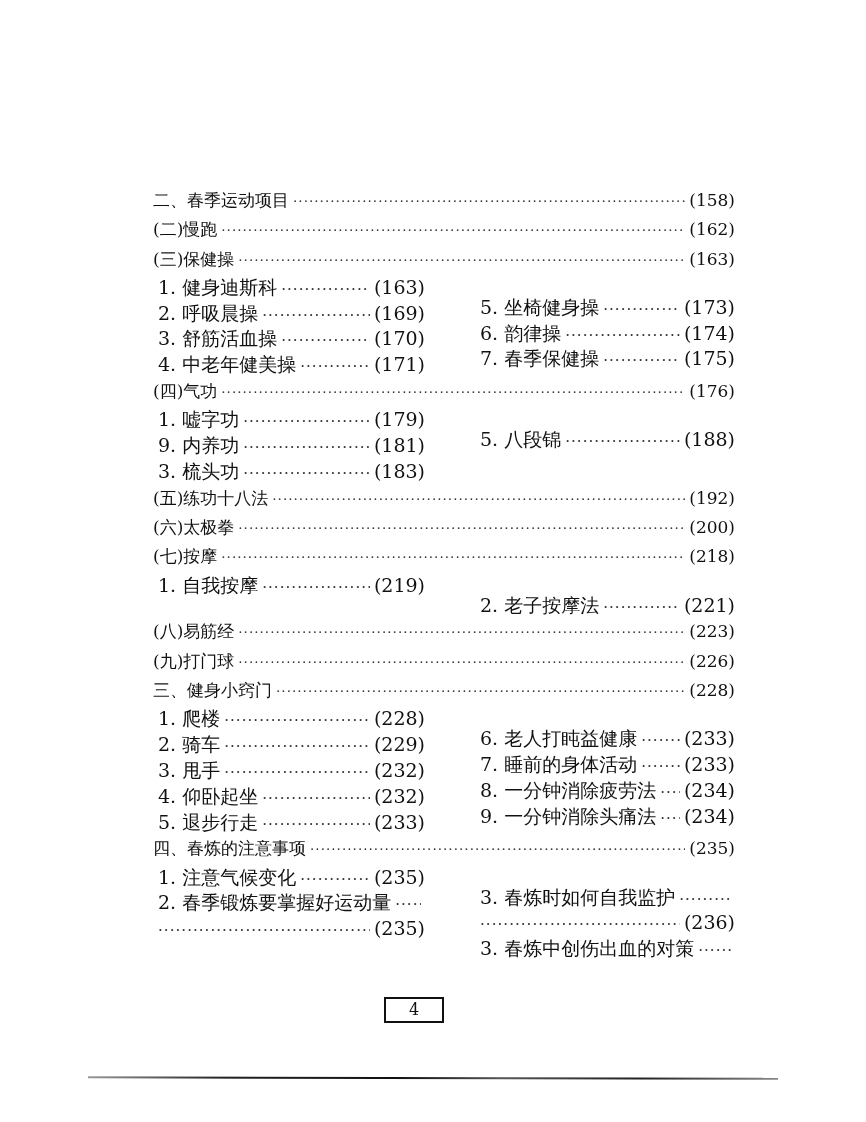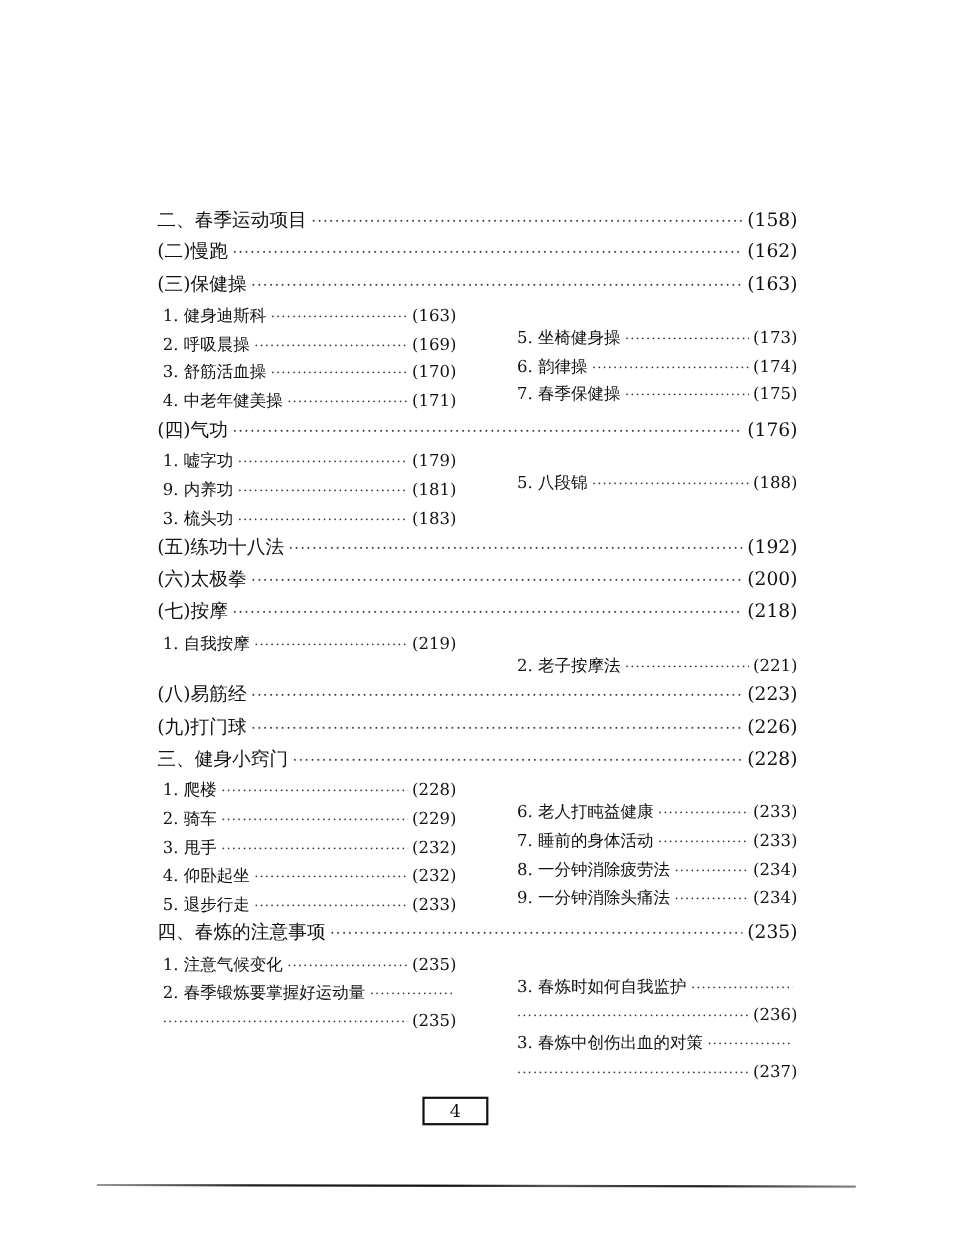--- a/index.html
+++ b/index.html
@@ -1,21 +1,21 @@
 <!DOCTYPE html>
 <html><head>
 <meta charset="utf-8">
 <style>
   html, body { margin:0; padding:0; background:#ffffff; }
   body { width:866px; height:1122px; position:relative; overflow:hidden; font-family:"DejaVu Serif", "Liberation Serif", serif; color:#111; }
   .page { position:absolute; left:0; top:0; width:866px; height:1122px; }
-  .toc { position:absolute; left:143px; top:186px; width:582px; }
+  .toc { position:absolute; left:153px; top:186px; width:582px; }
   .row { display:flex; align-items:baseline; white-space:nowrap; overflow:hidden; }
   .main { height:29.3px; font-size:17px; line-height:29px; }
-  .sub  { height:25.8px; font-size:15px; line-height:26px; }
+  .sub  { height:25.8px; font-size:19px; line-height:26px; }
   .label { flex:none; }
   .dots { flex:1 1 auto; overflow:hidden; letter-spacing:1px; color:#333; margin:0 4px; font-size:0.8em; }
   .dots::before { content:"························································································································"; }
   .page-num { flex:none; }
   .cols { display:flex; }
   .col { display:flex; flex-direction:column; }
   .col.left { width:272px; padding-left:5px; box-sizing:border-box; margin-right:55px; }
   .col.right { width:255px;margin-top:20px; }
   .sub .label { }
   .cont .dots { margin-left:0; }
@@ -248,24 +248,20 @@
             <span class="dots"></span>
           </div>
         <div class="row sub cont">
             <span class="dots"></span>
             <span class="page-num">(236)</span>
           </div>
         <div class="row sub">
             <span class="label">3. 春炼中创伤出血的对策</span>
             <span class="dots"></span>
           </div>
-        <div class="row sub cont">
-            <span class="dots"></span>
-            <span class="page-num">(237)</span>
-          </div>
       </div>
     </div>
 
   </div>
 
   <div class="pgbox">4</div>
   <div class="rule"></div>
 </div>
 
 </body></html>

